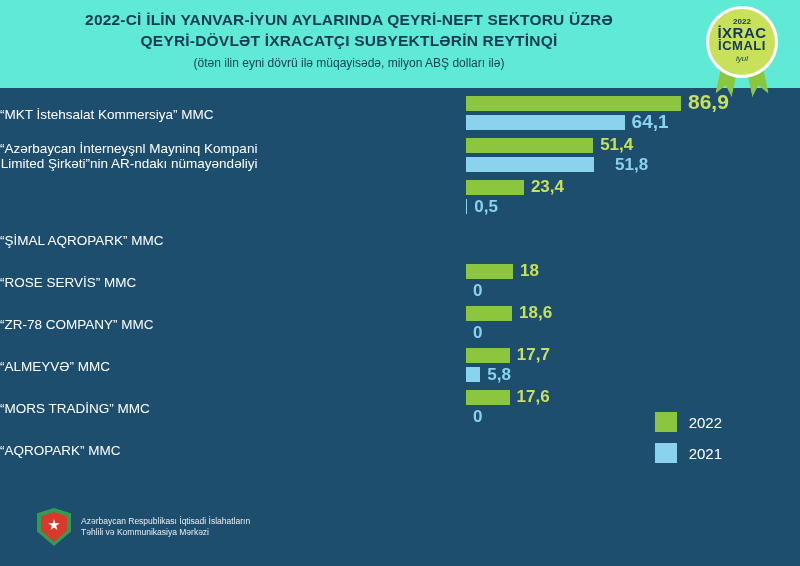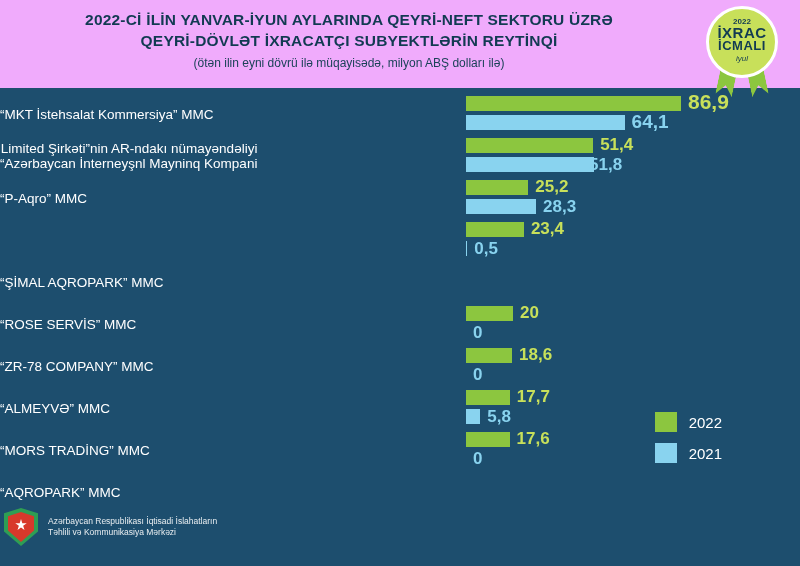--- a/index.html
+++ b/index.html
@@ -11,21 +11,21 @@
   }
   #page{
     position:relative;
     width:800px;height:566px;
     background:#1d4e6e;
     overflow:hidden;
   }
   
   .header{
     position:absolute;left:0;top:0;width:800px;height:88px;
-    background:#f0abfc;
+    background:#5eead4;
     box-sizing:border-box;
     padding:9px 120px 0 18px;
     text-align:center;
   }
   .h-line1,.h-line2{
     color:#123a52;
     font-weight:bold;
     font-size:15.5px;
     letter-spacing:.2px;
     line-height:21px;
@@ -106,21 +106,21 @@
   }
   .legend-item{
     display:flex;align-items:center;margin-bottom:11px;
   }
   .legend-swatch{
     width:22px;height:20px;margin-right:12px;
   }
   .legend-label{color:#ffffff;font-size:15px;}
   
   .footer{
-    position:absolute;left:4px;bottom:20px;
+    position:absolute;left:37px;bottom:20px;
     display:flex;align-items:center;margin-top:36px;
   }
   .crest{
     width:34px;height:38px;margin-right:10px;position:relative;
   }
   .crest .shield{
     position:absolute;left:0;top:0;width:34px;height:38px;
     background:#2f9e54;
     clip-path:polygon(50% 0,100% 14%,100% 62%,50% 100%,0 62%,0 14%);
   }
@@ -172,42 +172,29 @@
         <div class="bars">
           <div class="bar b2022" style="width: 215px; background: rgb(140, 198, 63);"></div>
           <div class="bar b2021" style="width: 158.59px; background: rgb(137, 211, 239);"></div>
           <div class="bval v2022" style="left: 222px;">86,9</div>
           <div class="bval v2021" style="left: 165.59px;">64,1</div>
         </div>
       </div>
       <div class="row">
         <div class="label-box">
           <div>
+            <div>“Azərbaycan İnterneyşnl Mayninq Kompani</div>
             <div>Limited Şirkəti”nin AR-ndakı nümayəndəliyi</div>
-            <div>“Azərbaycan İnterneyşnl Mayninq Kompani</div>
           </div>
         </div>
         <div class="bars">
           <div class="bar b2022" style="width: 127.169px; background: rgb(140, 198, 63);"></div>
           <div class="bar b2021" style="width: 128.159px; background: rgb(137, 211, 239);"></div>
           <div class="bval v2022" style="left: 134.169px;">51,4</div>
-          <div class="bval v2021" style="left: 123px; text-align: center;">51,8</div>
-        </div>
-      </div>
-      <div class="row">
-        <div class="label-box">
-          <div>
-            <div>“P-Aqro” MMC</div>
-          </div>
-        </div>
-        <div class="bars">
-          <div class="bar b2022" style="width: 62.3475px; background: rgb(140, 198, 63);"></div>
-          <div class="bar b2021" style="width: 70.0173px; background: rgb(137, 211, 239);"></div>
-          <div class="bval v2022" style="left: 69.3475px;">25,2</div>
-          <div class="bval v2021" style="left: 77.0173px;">28,3</div>
+          <div class="bval v2021" style="left: 149px; text-align: center;">51,8</div>
         </div>
       </div>
       <div class="row">
         <div class="bars">
           <div class="bar b2022" style="width: 57.8941px; background: rgb(140, 198, 63);"></div>
           <div class="bar b2021" style="width: 1.23705px; background: rgb(137, 211, 239);"></div>
           <div class="bval v2022" style="left: 64.8941px;">23,4</div>
           <div class="bval v2021" style="left: 8.23705px;">0,5</div>
         </div>
       </div>
@@ -220,21 +207,21 @@
       </div>
       <div class="row">
         <div class="label-box">
           <div>
             <div>“ROSE SERVİS” MMC</div>
           </div>
         </div>
         <div class="bars">
           <div class="bar b2022" style="width: 47.0081px; background: rgb(140, 198, 63);"></div>
           <div class="bar b2021" style="width: 0px; background: rgb(137, 211, 239);"></div>
-          <div class="bval v2022" style="left: 54.0081px;">20</div>
+          <div class="bval v2022" style="left: 54.0081px;">18</div>
           <div class="bval v2021" style="left: 7px;">0</div>
         </div>
       </div>
       <div class="row">
         <div class="label-box">
           <div>
             <div>“ZR-78 COMPANY” MMC</div>
           </div>
         </div>
         <div class="bars">

